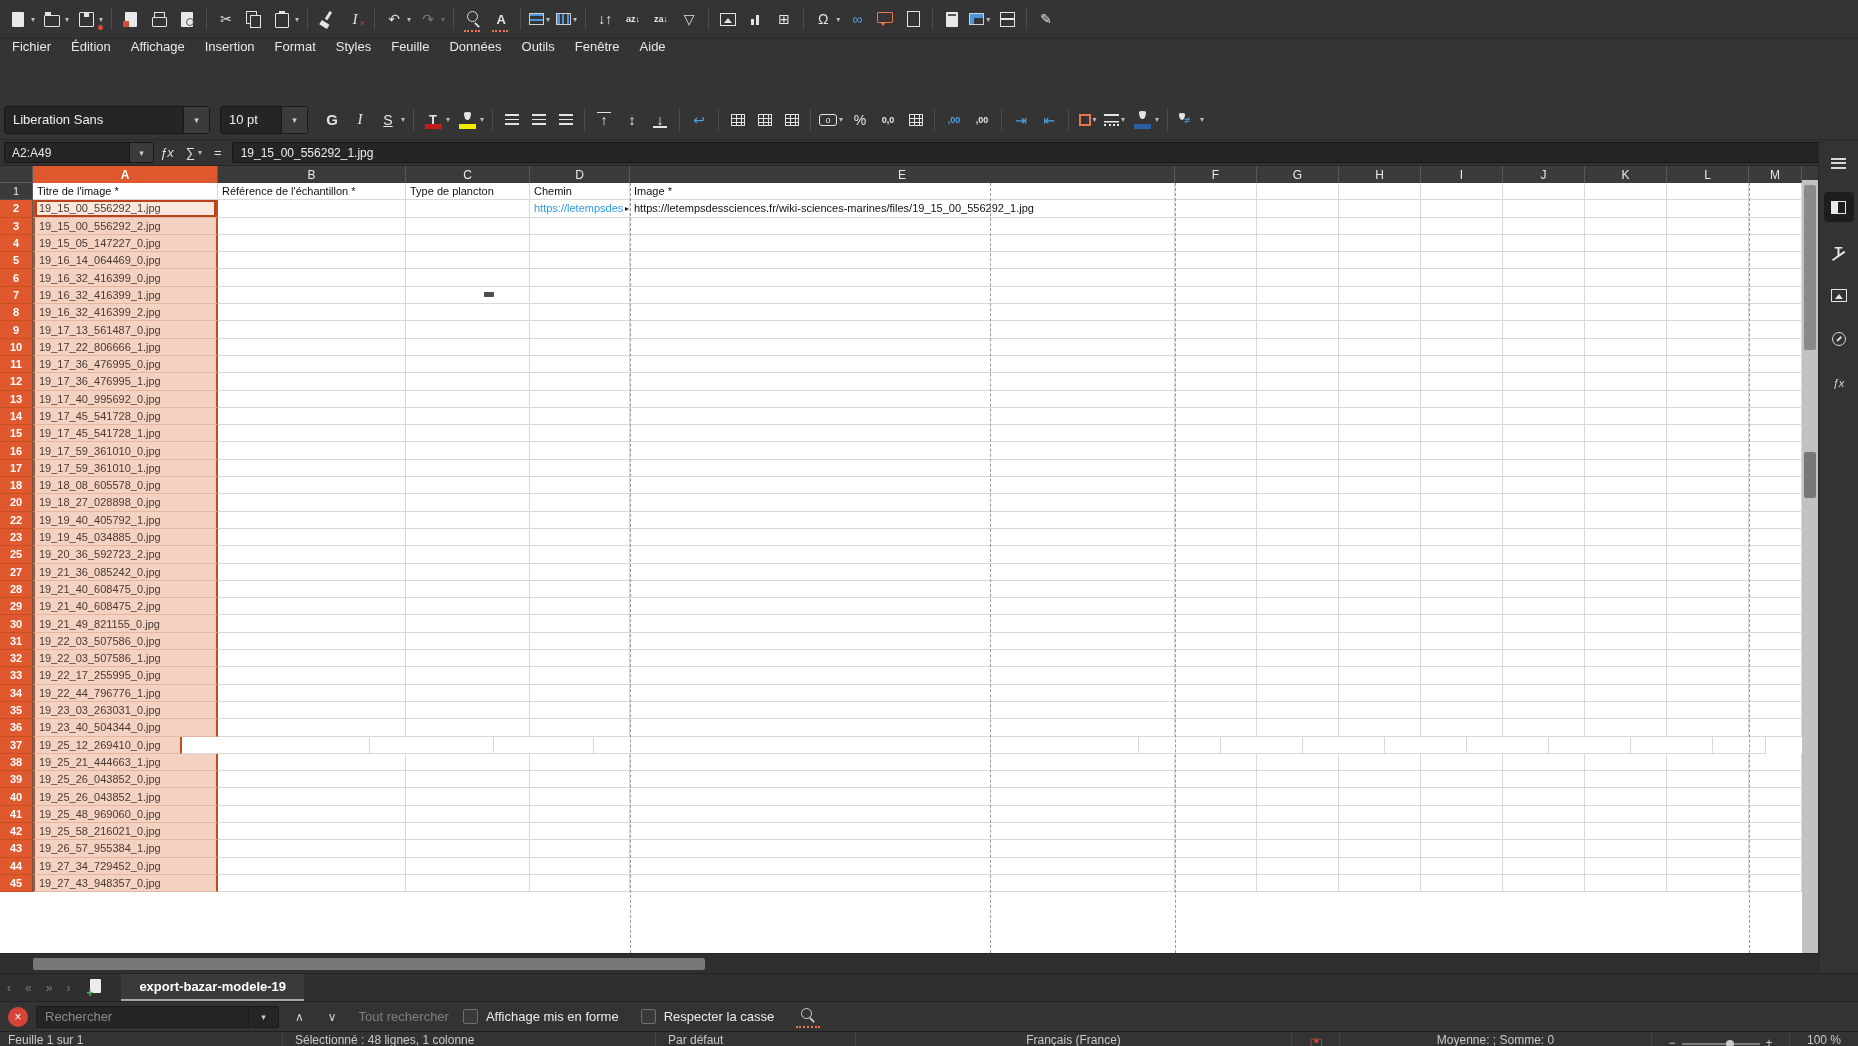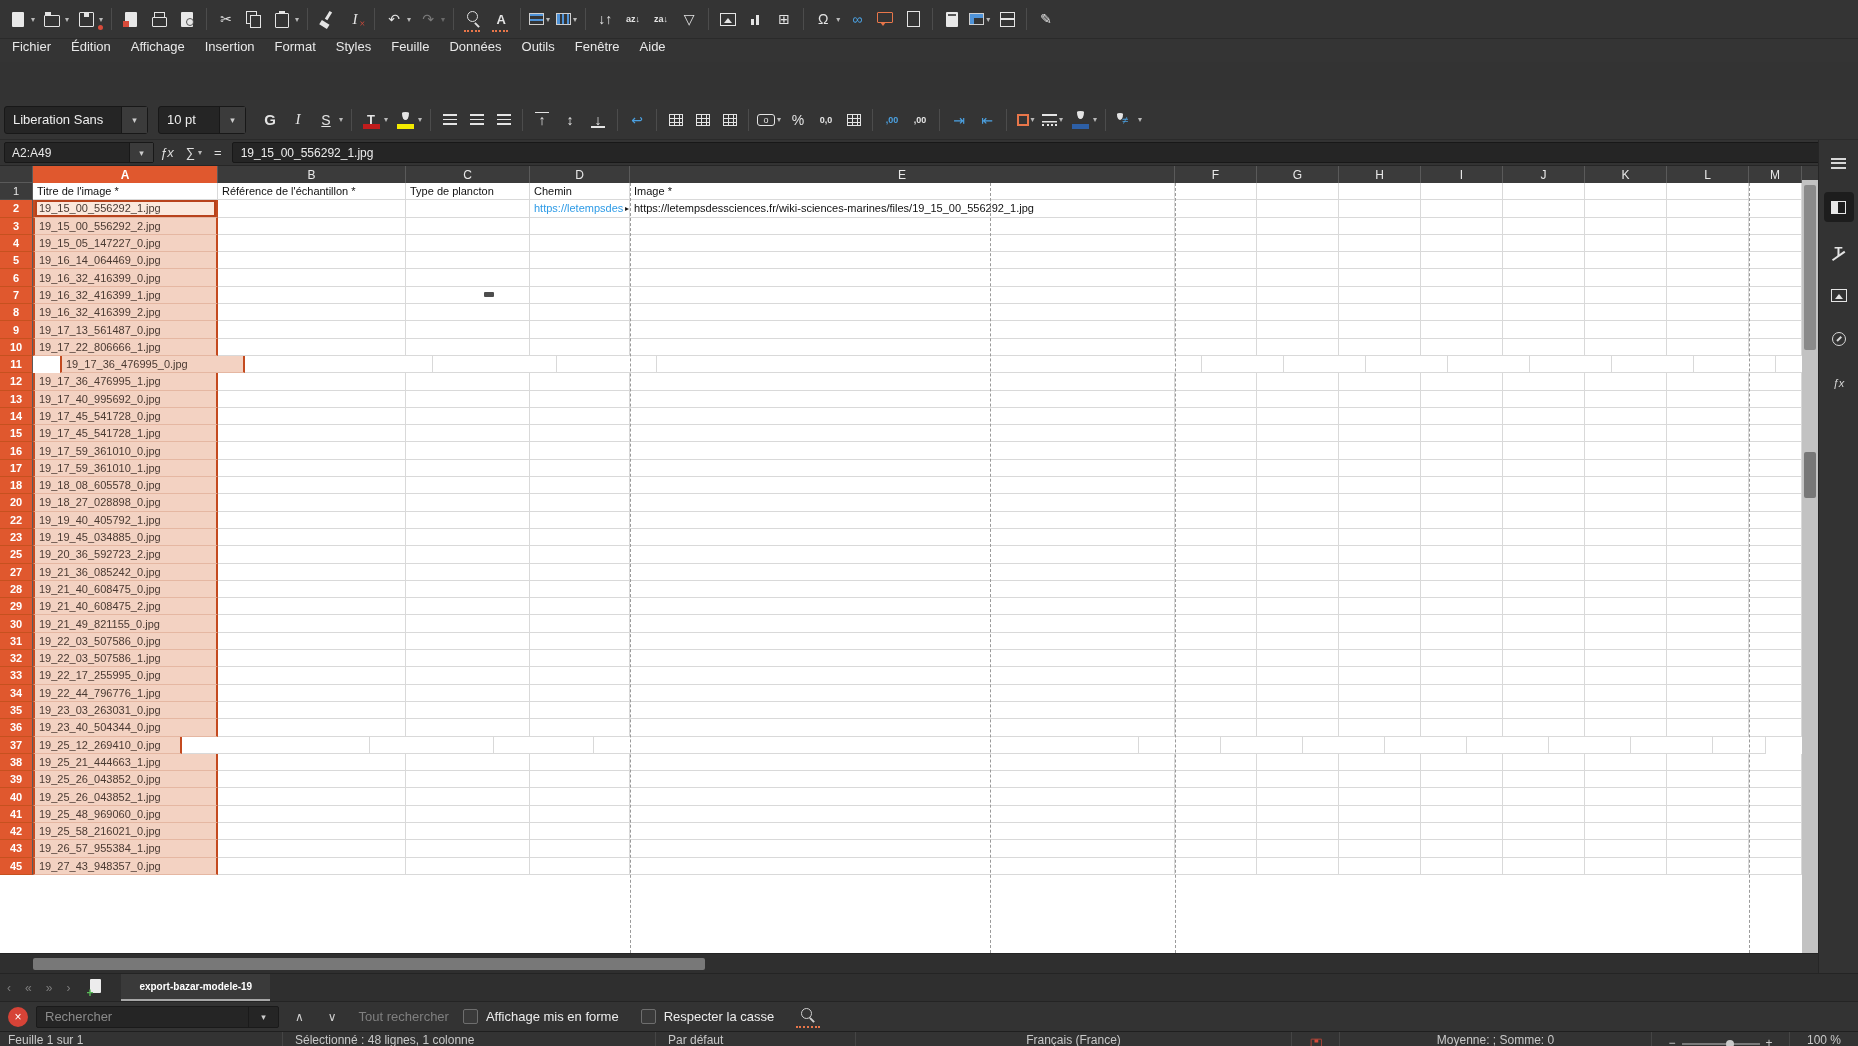--- a/index.html
+++ b/index.html
@@ -166,21 +166,21 @@
   .i-fx { font-size:11px; font-style:italic; color:#d8d8d8; }
 
   
   .tabbar { position:absolute; top:973px; left:0; right:0; height:28px; background:#2f2f2f;
     display:flex; align-items:center; border-top:1px solid #242424; }
   .tnav { color:#7d7d7d; font-size:12px; padding:0 7px; }
   .addsheet { width:24px; height:22px; position:relative; margin:0 6px; }
   .addsheet::before { content:""; position:absolute; top:2px; left:7px; width:11px; height:14px; background:#ececec; border-radius:1px; }
   .addsheet::after { content:"+"; position:absolute; bottom:-1px; left:3px; color:#58b957; font-weight:700; font-size:12px; }
   .tab { height:28px; margin-left:8px; padding:0 18px; display:flex; align-items:center; background:#3a3a3a;
-    border-bottom:3px solid #a8a8a8; color:#fff; font-size:10px; font-weight:700; }
+    border-bottom:3px solid #a8a8a8; color:#fff; font-size:13px; font-weight:700; }
 
   
   .findbar { position:absolute; top:1001px; left:0; right:0; height:30px; background:#333;
     border-top:1px solid #242424; display:flex; align-items:center; gap:8px; padding-left:8px; }
   .fclose { width:20px; height:20px; border-radius:50%; background:#d64337; color:#fff; font-size:12px;
     display:flex; align-items:center; justify-content:center; }
   .finput { width:243px; height:22px; background:#252525; border:1px solid #1a1a1a; border-radius:2px;
     display:flex; align-items:center; }
   .finput .ph { flex:1; color:#8a8a8a; font-size:13px; padding:0 8px; }
   .finput .ca { width:30px; height:100%; border-left:1px solid #1a1a1a; display:flex; align-items:center;
@@ -349,21 +349,21 @@
           <div class="ic i-split"></div>
         </div>
         <div class="tb-sep"></div>
         <div class="tb-btn">
           <div class="ic ">✎</div>
         </div>
       </div>
     </div>
 
   <div class="tbar tb-fmt">
-    <div class="combo" style="width:144px">
+    <div class="combo" style="width:206px">
       <span class="cv">Liberation Sans</span>
       <span class="ca">▾</span>
     </div>
     <div class="combo" style="width:88px">
       <span class="cv">10 pt</span>
       <span class="ca">▾</span>
     </div>
     <div class="tb-groups" id="tb-fmt-groups">
         <div class="tb-btn">
           <div class="ic " style="font-weight: 700; font-size: 15px;">G</div>
@@ -655,21 +655,21 @@
           <div class="cell" style="width: 82px;"></div>
           <div class="cell" style="width: 82px;"></div>
           <div class="cell" style="width: 82px;"></div>
           <div class="cell" style="width: 82px;"></div>
           <div class="cell" style="width: 82px;"></div>
           <div class="cell" style="width: 82px;"></div>
           <div class="cell" style="width: 53px;"></div>
         </div>
         <div class="gr">
           <div class="rh sel">11</div>
-          <div class="cell asel" style="width: 185px; margin-left: 27px;">19_17_36_476995_0.jpg</div>
+          <div class="cell asel" style="width: 185px;">19_17_36_476995_0.jpg</div>
           <div class="cell" style="width: 188px;"></div>
           <div class="cell" style="width: 124px;"></div>
           <div class="cell" style="width: 100px;"></div>
           <div class="cell" style="width: 545px;"></div>
           <div class="cell" style="width: 82px;"></div>
           <div class="cell" style="width: 82px;"></div>
           <div class="cell" style="width: 82px;"></div>
           <div class="cell" style="width: 82px;"></div>
           <div class="cell" style="width: 82px;"></div>
           <div class="cell" style="width: 82px;"></div>
@@ -1104,20 +1104,36 @@
           <div class="cell" style="width: 82px;"></div>
           <div class="cell" style="width: 82px;"></div>
           <div class="cell" style="width: 82px;"></div>
           <div class="cell" style="width: 82px;"></div>
           <div class="cell" style="width: 82px;"></div>
           <div class="cell" style="width: 53px;"></div>
         </div>
         <div class="gr">
           <div class="rh sel">43</div>
           <div class="cell asel" style="width: 185px;">19_26_57_955384_1.jpg</div>
+          <div class="cell" style="width: 188px;"></div>
+          <div class="cell" style="width: 124px;"></div>
+          <div class="cell" style="width: 100px;"></div>
+          <div class="cell" style="width: 545px;"></div>
+          <div class="cell" style="width: 82px;"></div>
+          <div class="cell" style="width: 82px;"></div>
+          <div class="cell" style="width: 82px;"></div>
+          <div class="cell" style="width: 82px;"></div>
+          <div class="cell" style="width: 82px;"></div>
+          <div class="cell" style="width: 82px;"></div>
+          <div class="cell" style="width: 82px;"></div>
+          <div class="cell" style="width: 53px;"></div>
+        </div>
+        <div class="gr">
+          <div class="rh sel">44</div>
+          <div class="cell asel" style="width: 185px;">19_27_34_729452_0.jpg</div>
           <div class="cell" style="width: 188px;"></div>
           <div class="cell" style="width: 124px;"></div>
           <div class="cell" style="width: 100px;"></div>
           <div class="cell" style="width: 545px;"></div>
           <div class="cell" style="width: 82px;"></div>
           <div class="cell" style="width: 82px;"></div>
           <div class="cell" style="width: 82px;"></div>
           <div class="cell" style="width: 82px;"></div>
           <div class="cell" style="width: 82px;"></div>
           <div class="cell" style="width: 82px;"></div>

